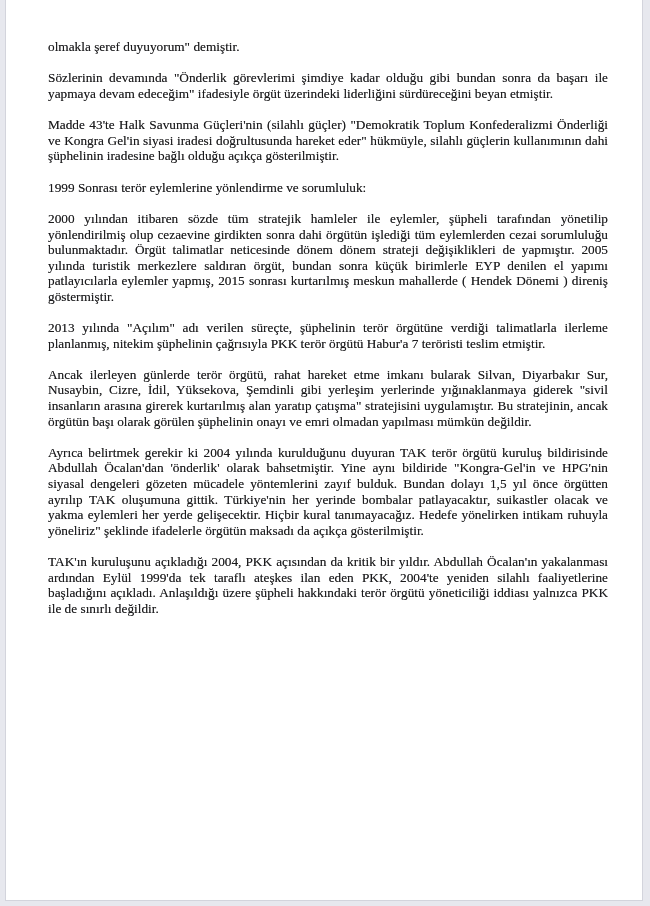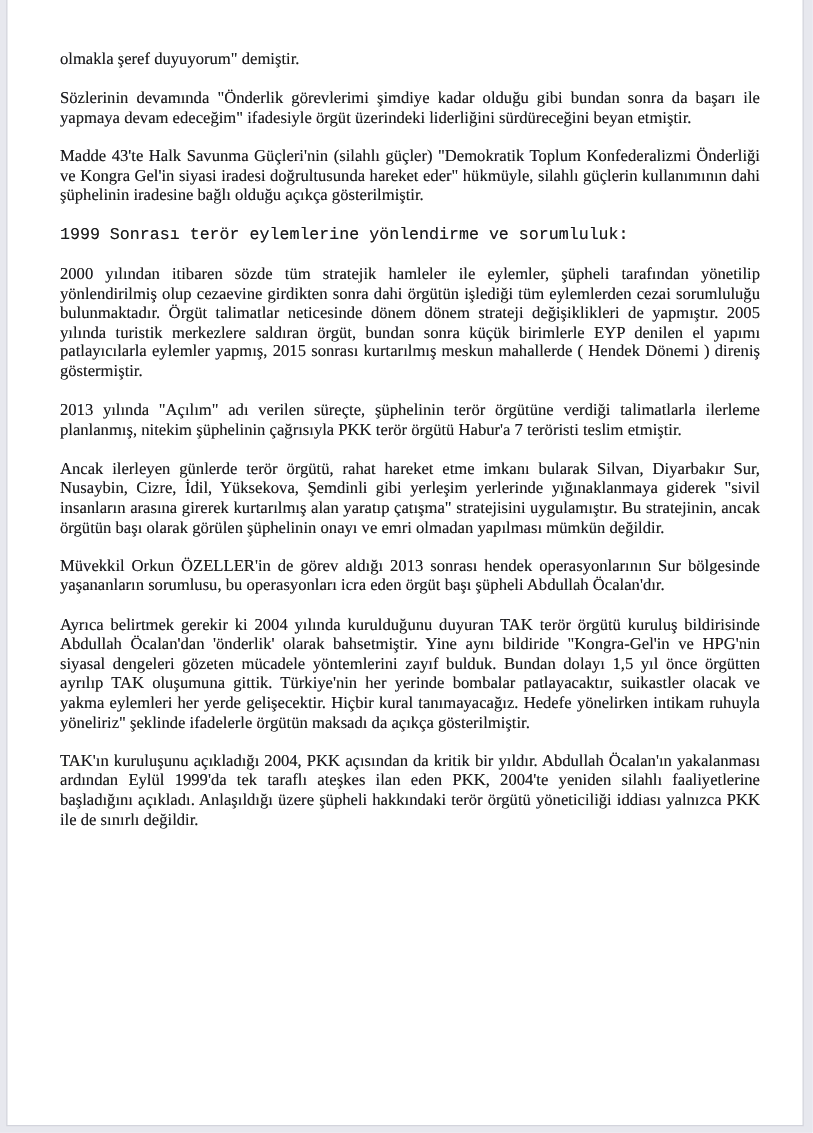--- a/index.html
+++ b/index.html
@@ -38,33 +38,32 @@
     text-align: justify;
     text-shadow: 0 0 0.4px rgba(27,27,29,0.55); 
     overflow: hidden;
   }
   .content p {
     margin: 0 0 15.6px 0;
     padding: 0;
   }
   
   .content p.pre-attached { margin-bottom: 5px; }
-  .content p.attached { margin-top: 16px; font-family: Liberation Mono, monospace; }
+  .content p.attached { margin-top: 16px; }
 </style>
 </head>
 <body>
 
 <div class="viewport">
   <div class="page">
     <div class="content">
       <p>olmakla şeref duyuyorum" demiştir.</p>
       <p>Sözlerinin devamında "Önderlik görevlerimi şimdiye kadar olduğu gibi bundan sonra da başarı ile yapmaya devam edeceğim" ifadesiyle örgüt üzerindeki liderliğini sürdüreceğini beyan etmiştir.</p>
       <p class="pre-attached">Madde 43'te Halk Savunma Güçleri'nin (silahlı güçler) "Demokratik Toplum Konfederalizmi Önderliği ve Kongra Gel'in siyasi iradesi doğrultusunda hareket eder" hükmüyle, silahlı güçlerin kullanımının dahi şüphelinin iradesine bağlı olduğu açıkça gösterilmiştir.</p>
       <p class="attached">1999 Sonrası terör eylemlerine yönlendirme ve sorumluluk:</p>
       <p>2000 yılından itibaren sözde tüm stratejik hamleler ile eylemler, şüpheli tarafından yönetilip yönlendirilmiş olup cezaevine girdikten sonra dahi örgütün işlediği tüm eylemlerden cezai sorumluluğu bulunmaktadır. Örgüt talimatlar neticesinde dönem dönem strateji değişiklikleri de yapmıştır. 2005 yılında turistik merkezlere saldıran örgüt, bundan sonra küçük birimlerle EYP denilen el yapımı patlayıcılarla eylemler yapmış, 2015 sonrası kurtarılmış meskun mahallerde ( Hendek Dönemi ) direniş göstermiştir.</p>
       <p>2013 yılında "Açılım" adı verilen süreçte, şüphelinin terör örgütüne verdiği talimatlarla ilerleme planlanmış, nitekim şüphelinin çağrısıyla PKK terör örgütü Habur'a 7 teröristi teslim etmiştir.</p>
       <p>Ancak ilerleyen günlerde terör örgütü, rahat hareket etme imkanı bularak Silvan, Diyarbakır Sur, Nusaybin, Cizre, İdil, Yüksekova, Şemdinli gibi yerleşim yerlerinde yığınaklanmaya giderek "sivil insanların arasına girerek kurtarılmış alan yaratıp çatışma" stratejisini uygulamıştır. Bu stratejinin, ancak örgütün başı olarak görülen şüphelinin onayı ve emri olmadan yapılması mümkün değildir.</p>
-      <p>Müvekkil Orkun ÖZELLER'in de görev aldığı 2013 sonrası hendek operasyonlarının Sur bölgesinde yaşananların sorumlusu, bu operasyonları icra eden örgüt başı şüpheli Abdullah Öcalan'dır.</p>
       <p>Ayrıca belirtmek gerekir ki 2004 yılında kurulduğunu duyuran TAK terör örgütü kuruluş bildirisinde Abdullah Öcalan'dan 'önderlik' olarak bahsetmiştir. Yine aynı bildiride "Kongra-Gel'in ve HPG'nin siyasal dengeleri gözeten mücadele yöntemlerini zayıf bulduk. Bundan dolayı 1,5 yıl önce örgütten ayrılıp TAK oluşumuna gittik. Türkiye'nin her yerinde bombalar patlayacaktır, suikastler olacak ve yakma eylemleri her yerde gelişecektir. Hiçbir kural tanımayacağız. Hedefe yönelirken intikam ruhuyla yöneliriz" şeklinde ifadelerle örgütün maksadı da açıkça gösterilmiştir.</p>
       <p>TAK'ın kuruluşunu açıkladığı 2004, PKK açısından da kritik bir yıldır. Abdullah Öcalan'ın yakalanması ardından Eylül 1999'da tek taraflı ateşkes ilan eden PKK, 2004'te yeniden silahlı faaliyetlerine başladığını açıkladı. Anlaşıldığı üzere şüpheli hakkındaki terör örgütü yöneticiliği iddiası yalnızca PKK ile de sınırlı değildir.</p>
     </div>
   </div>
 </div>
 
 </body></html>

